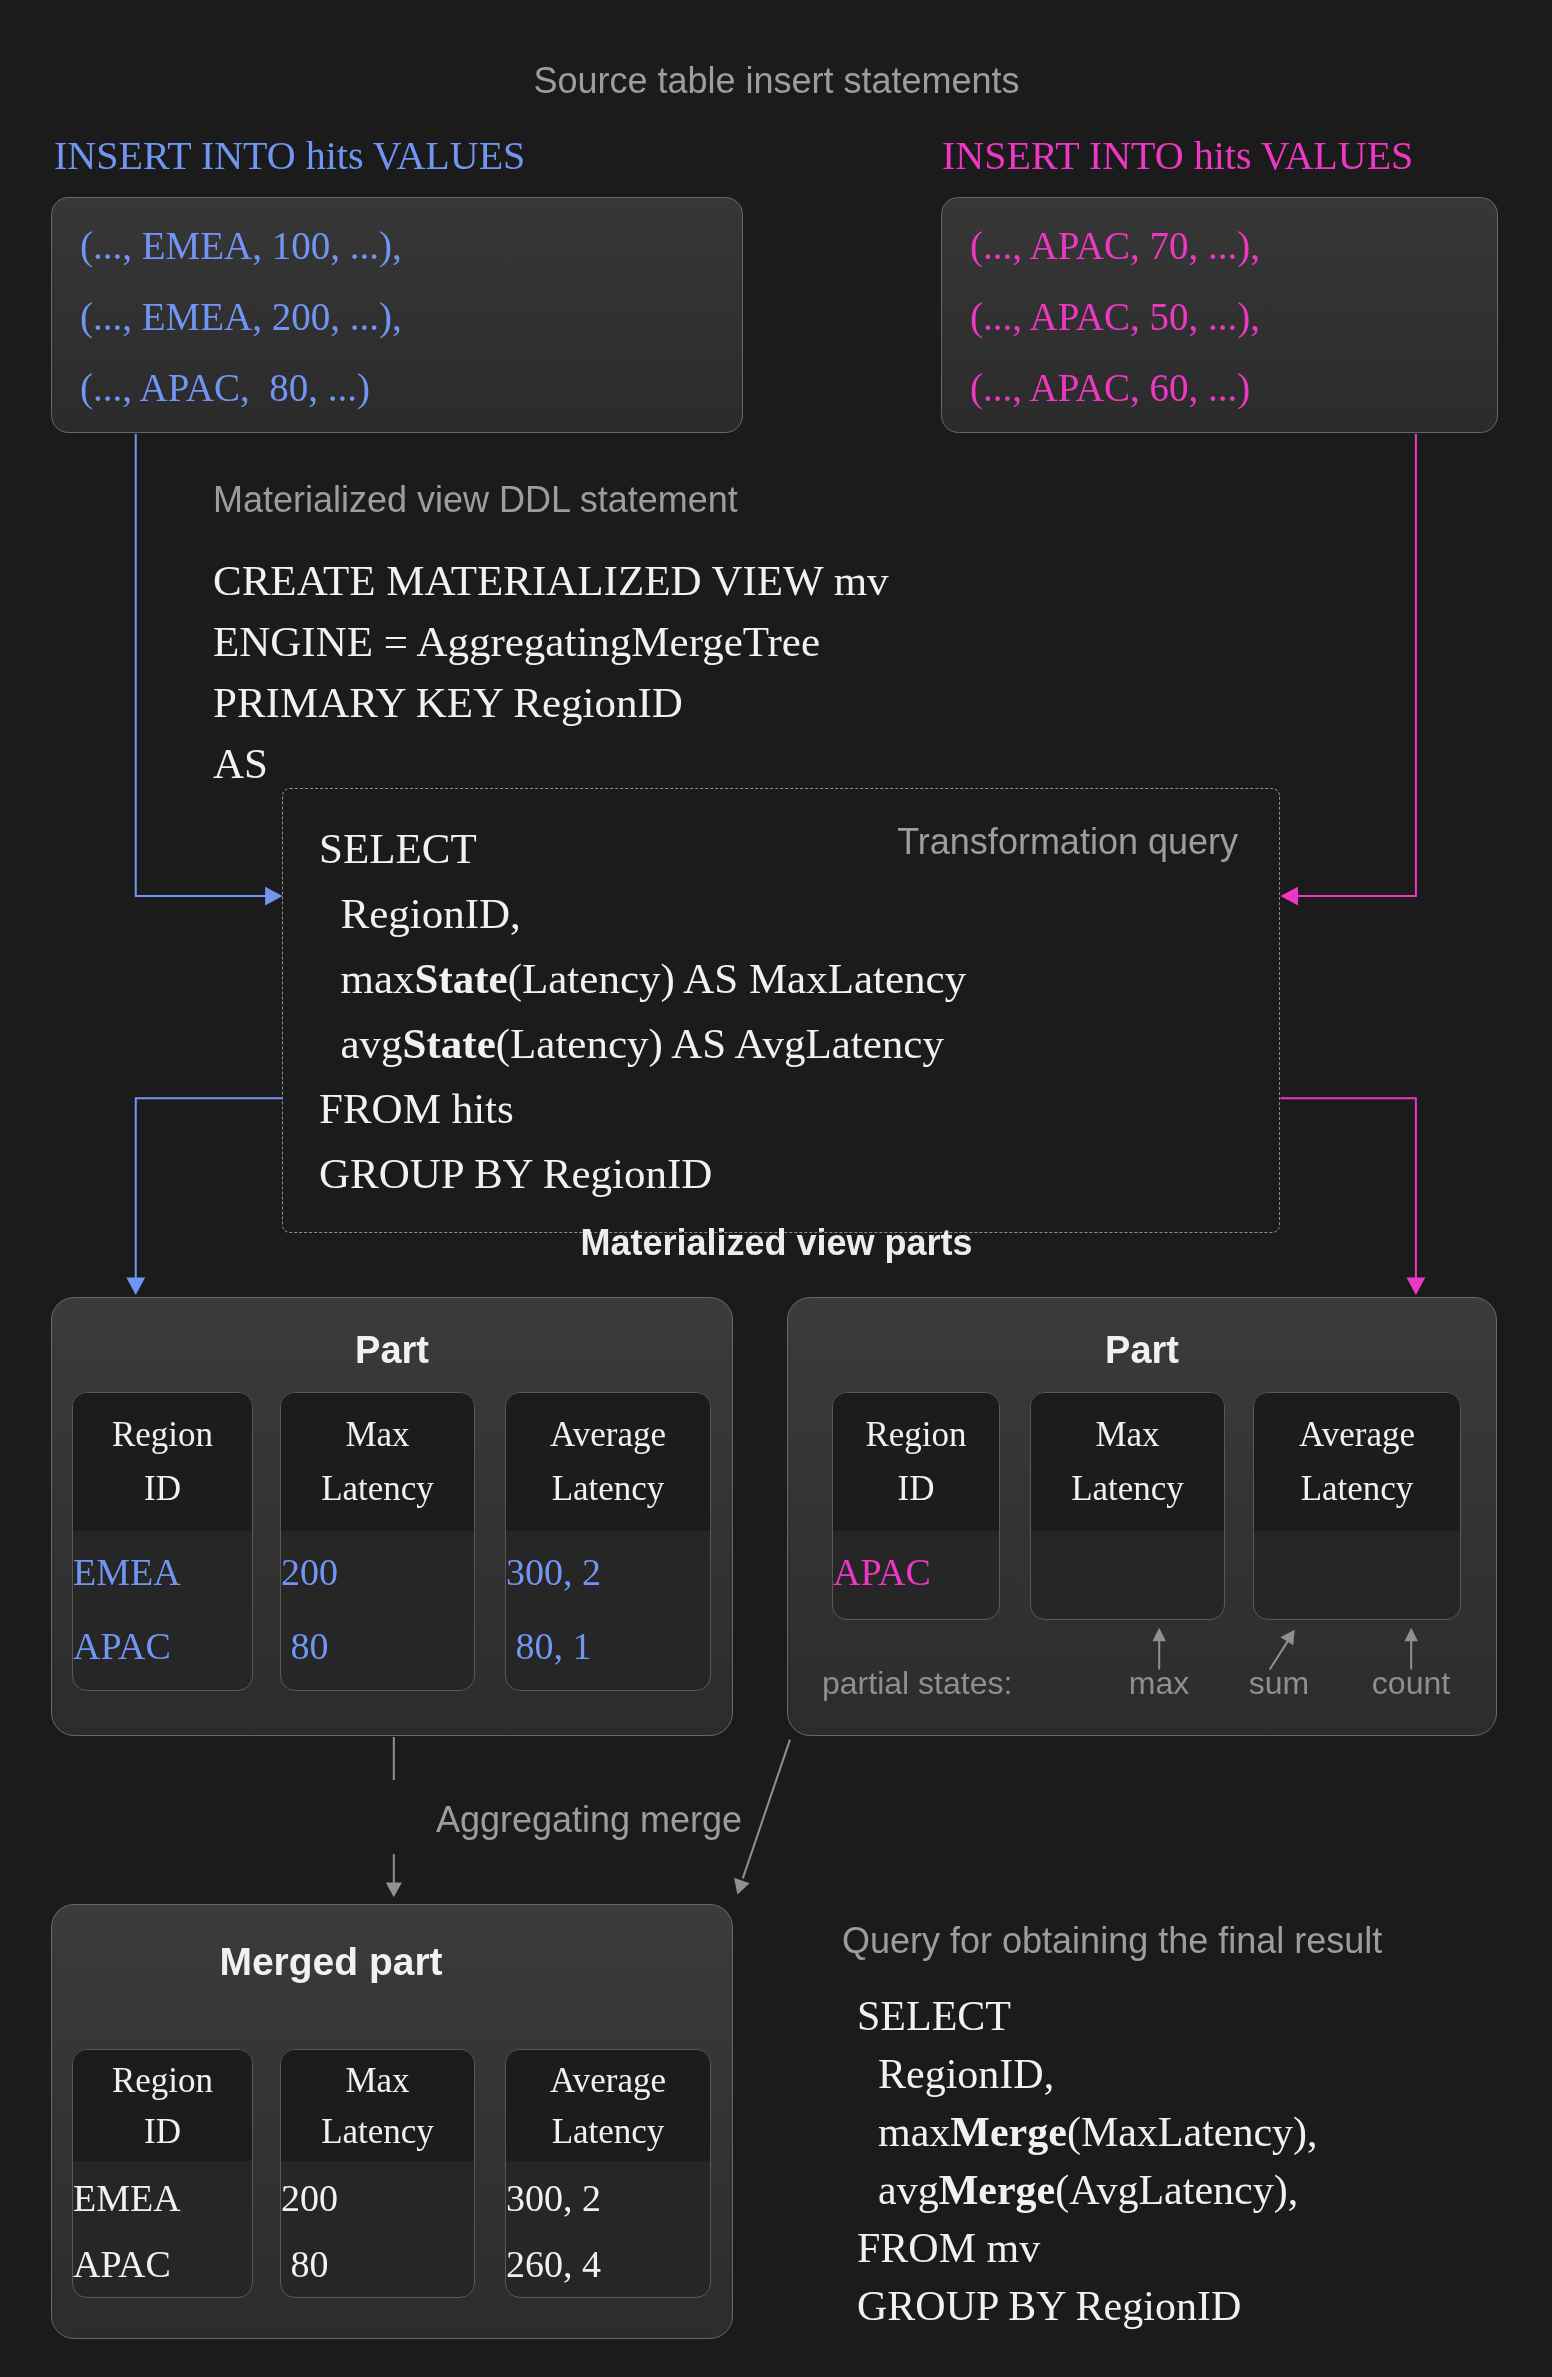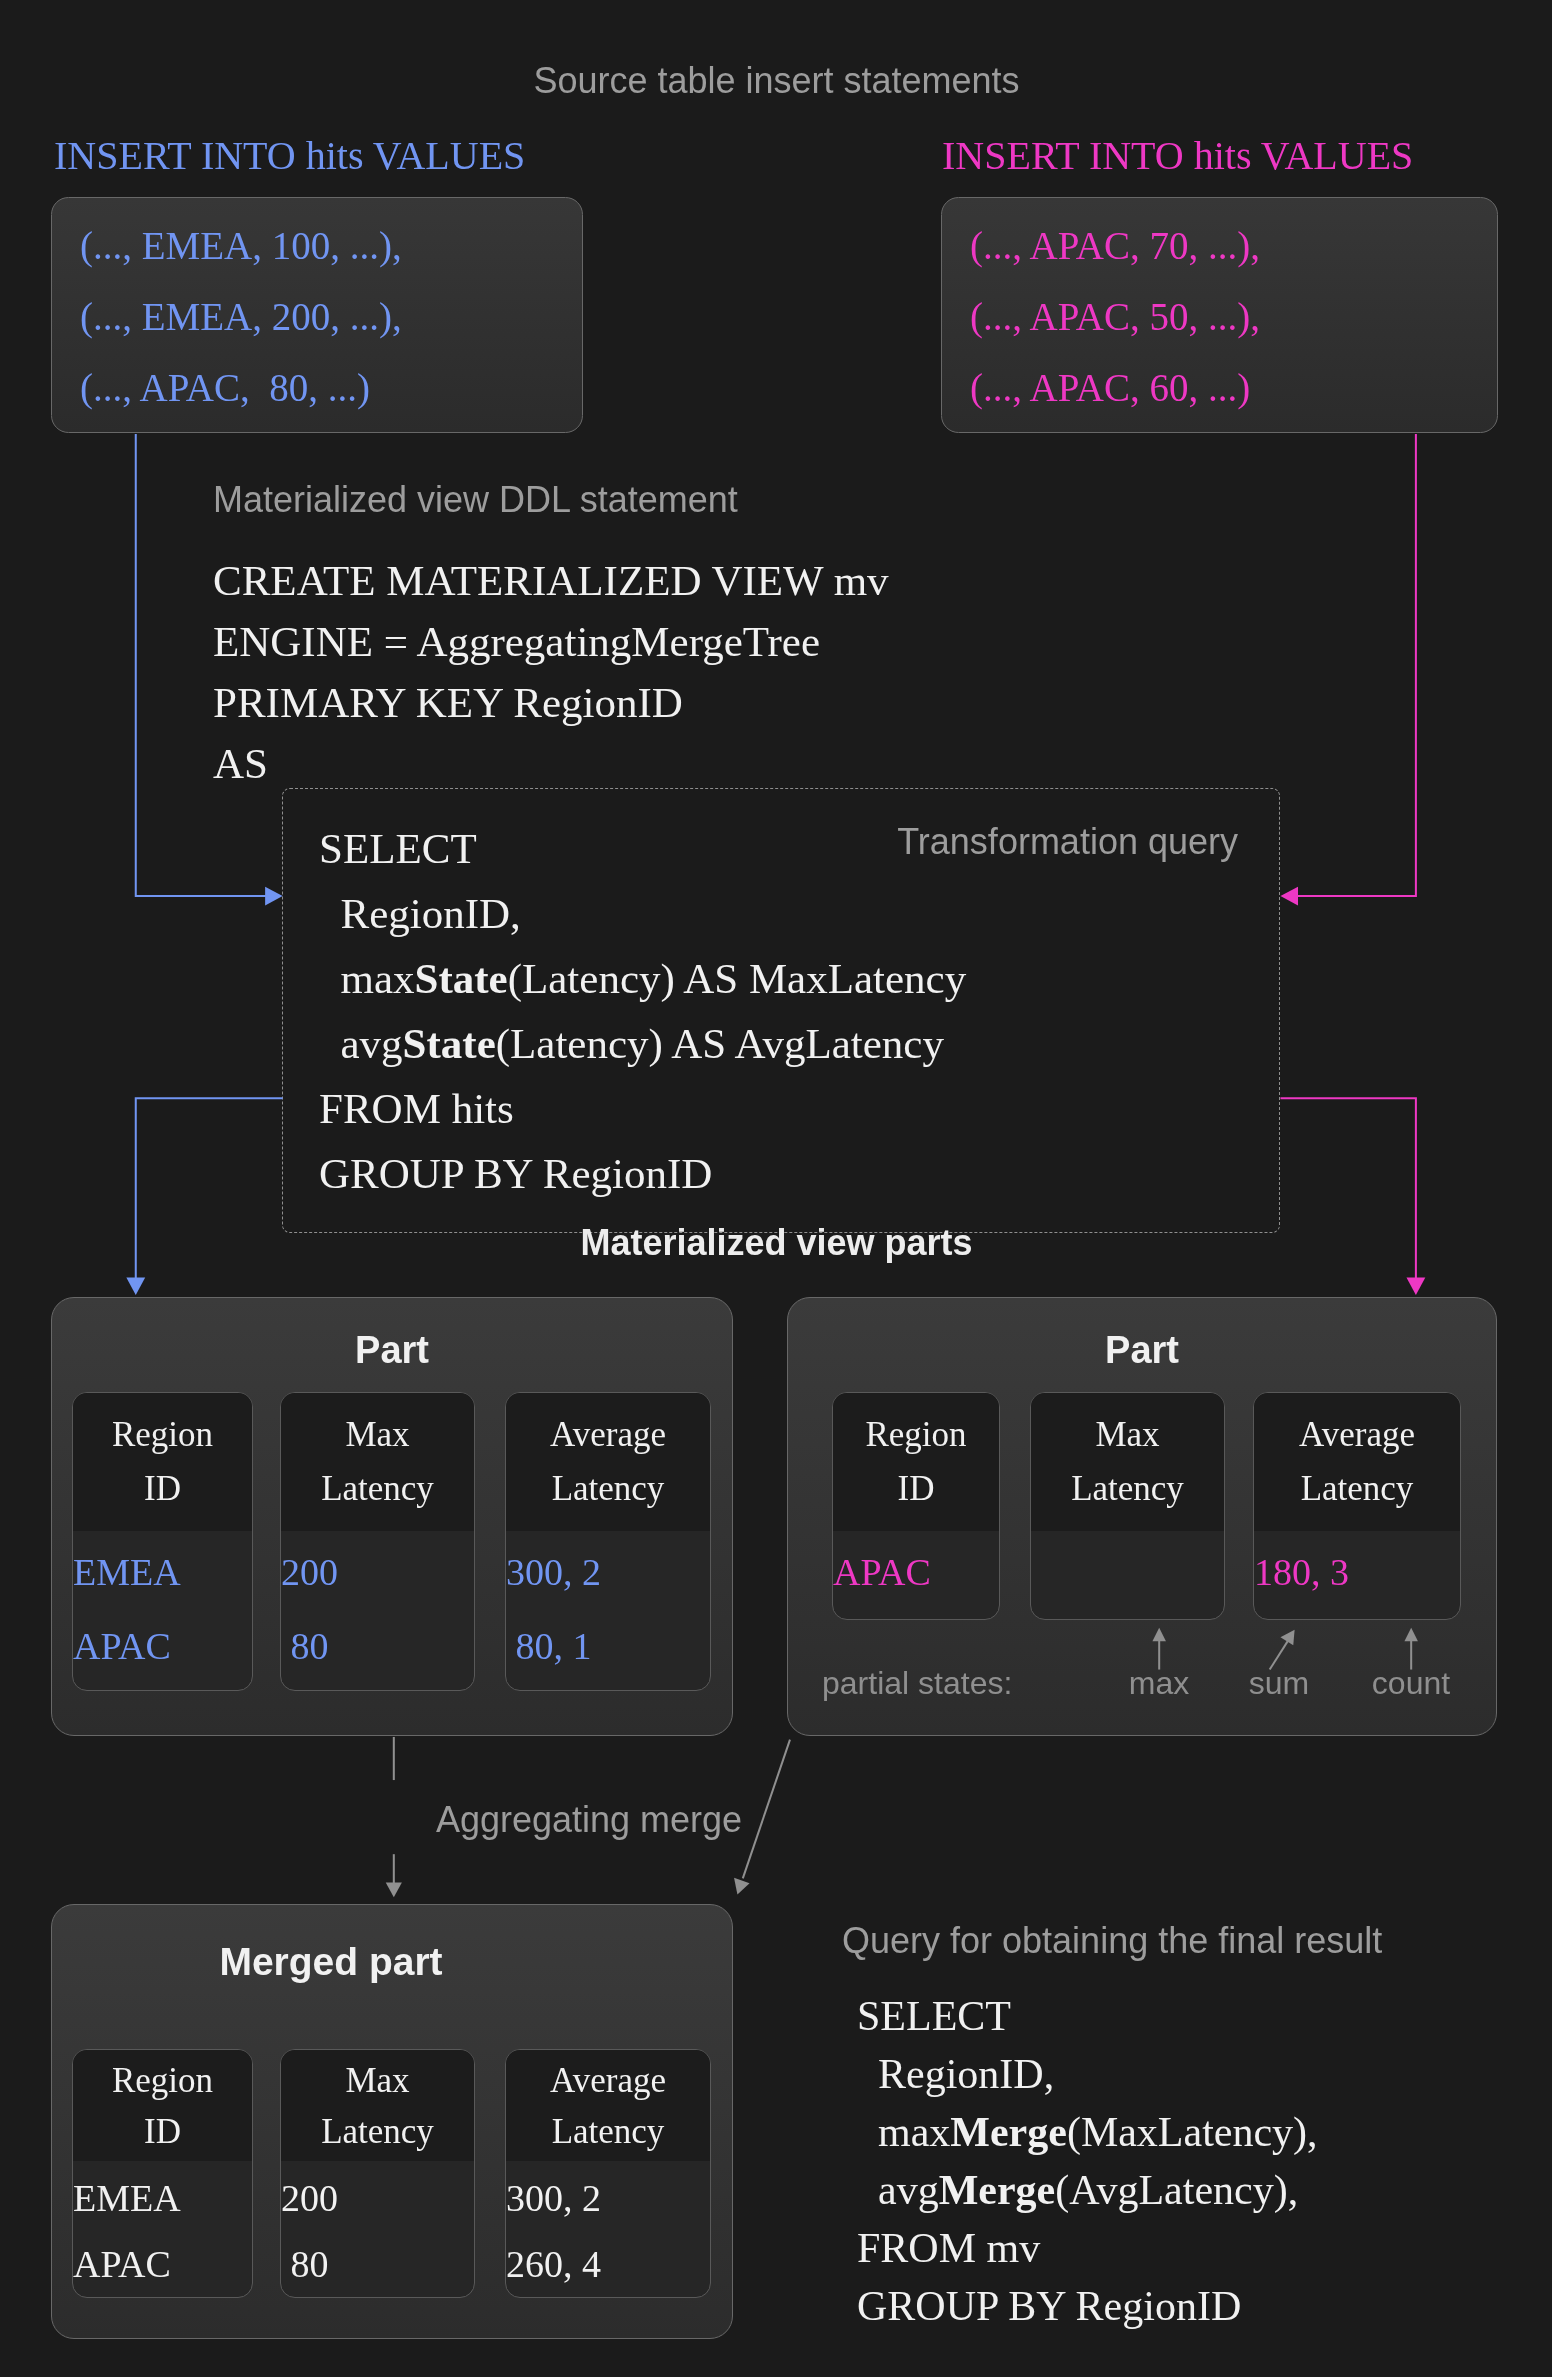--- a/index.html
+++ b/index.html
@@ -43,21 +43,21 @@
   .centerx{transform:translateX(-50%);}
 </style>
 </head>
 <body>
 
 <div class="abs sans graylabel" style="left:0;top:54px;width:1553px;text-align:center;">Source table insert statements</div>
 
 <div class="abs code blue" style="left:54px;top:129px;font-size:40px;line-height:54px;">INSERT INTO hits VALUES</div>
 <div class="abs code pink" style="left:942px;top:129px;font-size:40px;line-height:54px;">INSERT INTO hits VALUES</div>
 
-<div class="abs codebox" style="left:51px;top:197px;width:532px;height:236px;">
+<div class="abs codebox" style="left:51px;top:197px;width:692px;height:236px;">
   <div class="abs code blue" style="left:28px;top:11.5px;font-size:39px;line-height:71px;">(..., EMEA, 100, ...),
 (..., EMEA, 200, ...),
 (..., APAC,  80, ...)</div>
 </div>
 <div class="abs codebox" style="left:941px;top:197px;width:557px;height:236px;">
   <div class="abs code pink" style="left:28px;top:11.5px;font-size:39px;line-height:71px;">(..., APAC, 70, ...),
 (..., APAC, 50, ...),
 (..., APAC, 60, ...)</div>
 </div>
 
@@ -120,21 +120,20 @@
   <div class="colheader code" style="height:138px;">
     <span>Max</span>
     <span>Latency</span>
   </div>
 </div>
 <div class="abs col" style="left:1253px;top:1392px;width:208px;height:228px;">
   <div class="colheader code" style="height:138px;">
     <span>Average</span>
     <span>Latency</span>
   </div>
-  <div class="colbody code pink">180, 3</div>
 </div>
 
 <div class="abs sans partial" style="left:822px;top:1663px;">partial states:</div>
 <div class="abs sans partial centerx" style="left:1159px;top:1663px;">max</div>
 <div class="abs sans partial centerx" style="left:1279px;top:1663px;">sum</div>
 <div class="abs sans partial centerx" style="left:1411px;top:1663px;">count</div>
 
 <div class="abs sans graylabel" style="left:403px;top:1793px;width:372px;text-align:center;">Aggregating merge</div>
 
 <div class="abs partbox" style="left:51px;top:1904px;width:682px;height:435px;"></div>

